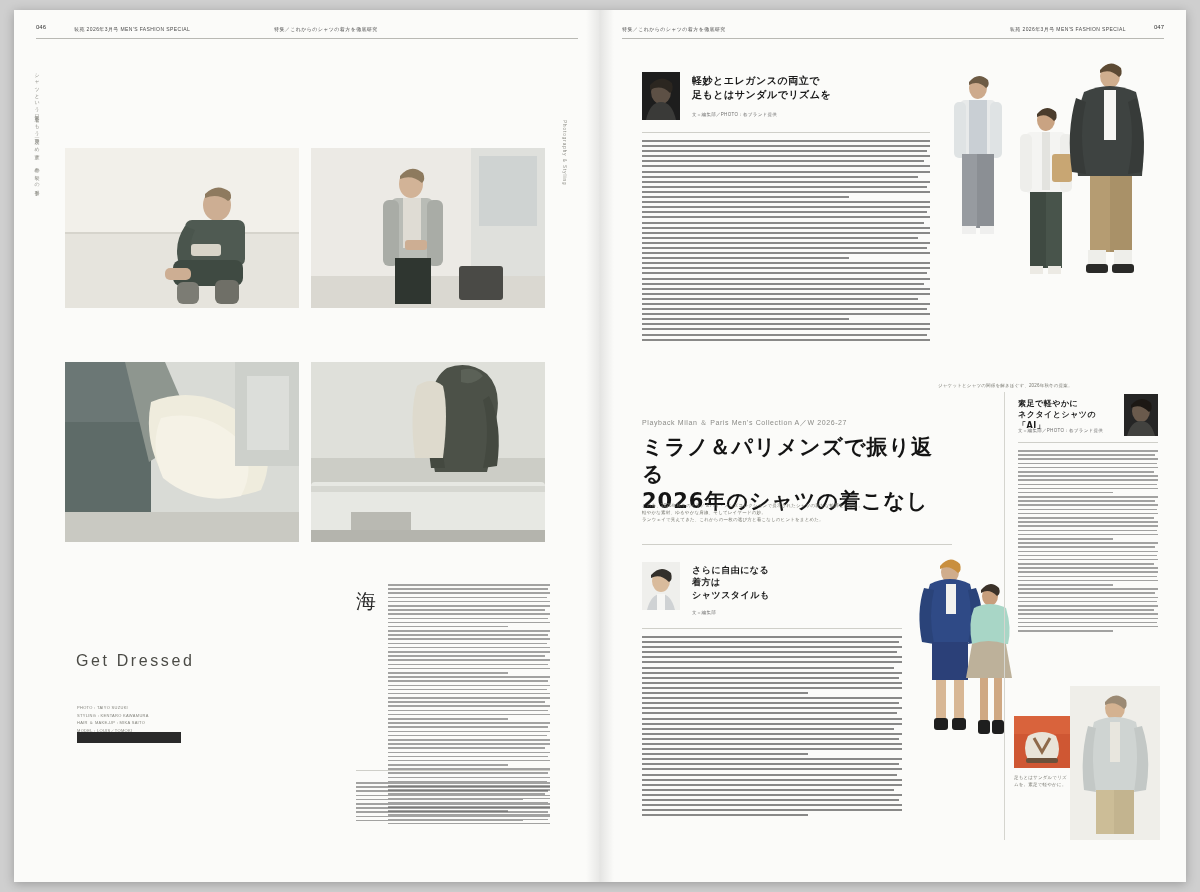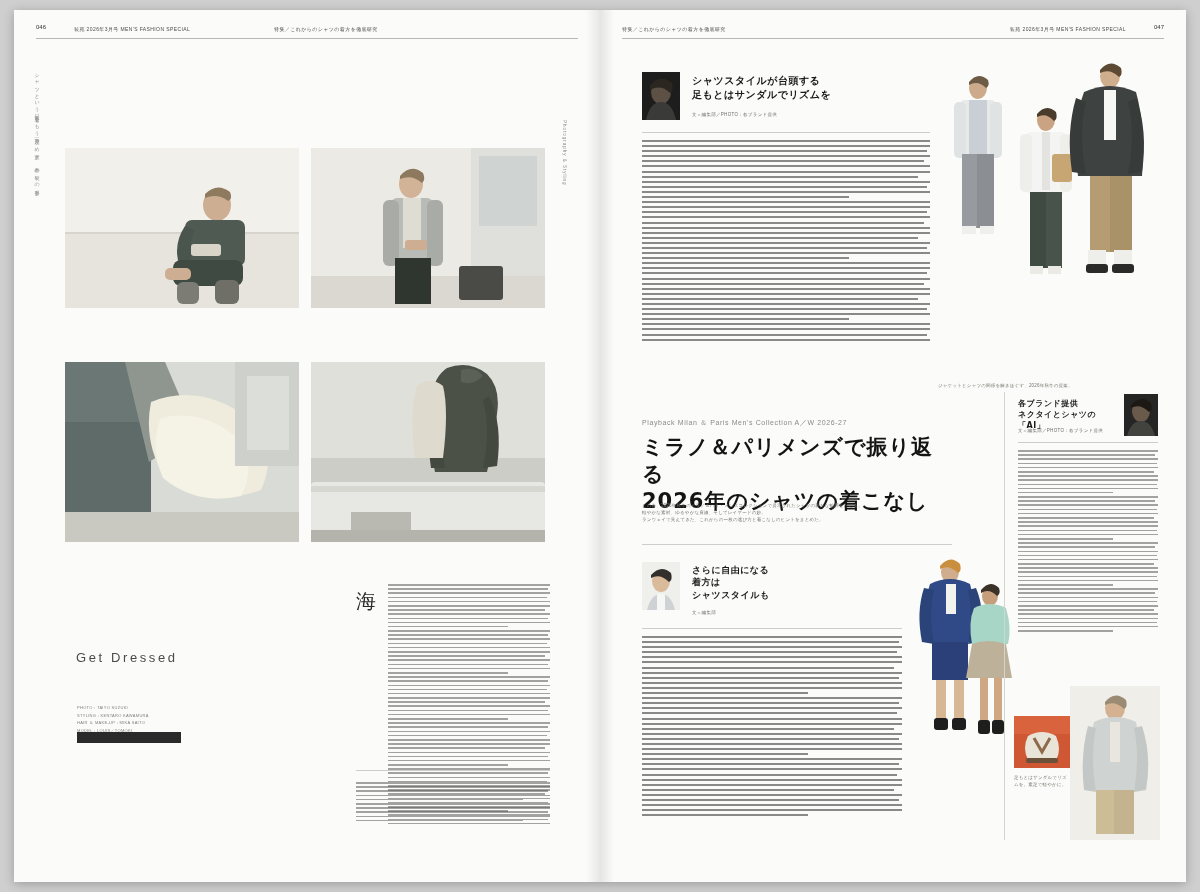--- a/index.html
+++ b/index.html
@@ -123,21 +123,21 @@
   }
   .caption {
     position: absolute;
     font-size: 4.5px;
     color: #77776f;
     letter-spacing: .2px;
     line-height: 1.6;
   }
   .title-en {
     position: absolute;
-    font-size: 13px;
+    font-size: 16px;
     letter-spacing: 2.6px;
     color: #4b4b46;
     line-height: 1.9;
   }
   .credits {
     position: absolute;
     font-size: 4px;
     color: #83837c;
     line-height: 1.9;
     letter-spacing: .3px;
@@ -364,21 +364,21 @@
     <div class="portrait" style="left:42px; top:62px; width:38px; height:48px;">
       <svg width="38" height="48" viewBox="0 0 38 48">
         <rect width="38" height="48" fill="#1d1d1d"></rect>
         <ellipse cx="19" cy="20" rx="10" ry="12" fill="#5d5045"></ellipse>
         <path d="M8 13 q11 -12 22 -2 q2 8 -2 10 q-9 -9 -20 -3z" fill="#2b2620"></path>
         <path d="M4 48 q4 -18 15 -18 q11 0 15 18z" fill="#3a3a38"></path>
       </svg>
     </div>
 
     <div class="subhead-jp" style="left:92px; top:64px; width:230px; font-size:10px;">
-      <div>シャツスタイルが台頭する</div>
+      <div>軽妙とエレガンスの両立で</div>
       <div>足もとはサンダルでリズムを</div>
     </div>
     <div class="byline" style="left:92px; top:102px;">文＝編集部／PHOTO：各ブランド提供</div>
 
     <div class="hr-thin" style="left:42px; top:122px; width:288px;"></div>
 
     <div class="tcol" id="top-body" style="left:42px; top:130px; width:288px; height:244px;">
         <div class="tline jp" style="width: 100%;"></div>
         <div class="tline jp" style="width: 100%;"></div>
         <div class="tline jp" style="width: 99%;"></div>
@@ -569,21 +569,21 @@
           <rect x="88" y="128" width="8" height="44" fill="#cfa883"></rect>
           <rect x="72" y="170" width="12" height="14" rx="3" fill="#1e1e1e"></rect>
           <rect x="86" y="170" width="12" height="14" rx="3" fill="#1e1e1e"></rect>
         </g>
       </svg>
     </div>
 
     <div class="vr-thin" style="left:404px; top:382px; height:448px;"></div>
 
     <div class="subhead-jp" style="left:418px; top:388px; width:104px; font-size:8px;">
-      <div>各ブランド提供</div>
+      <div>素足で軽やかに</div>
       <div>ネクタイとシャツの「AI」</div>
     </div>
     <div class="byline" style="left:418px; top:418px;">文＝編集部／PHOTO：各ブランド提供</div>
 
     <div class="portrait" style="left:524px; top:384px; width:34px; height:42px;">
       <svg width="34" height="42" viewBox="0 0 34 42">
         <rect width="34" height="42" fill="#252525"></rect>
         <ellipse cx="17" cy="17" rx="9" ry="11" fill="#6a5a4c"></ellipse>
         <path d="M7 11 q10 -11 20 -2 q2 7 -2 9 q-9 -9 -18 -4z" fill="#1c1814"></path>
         <path d="M3 42 q4 -15 14 -15 q10 0 14 15z" fill="#42423f"></path>

